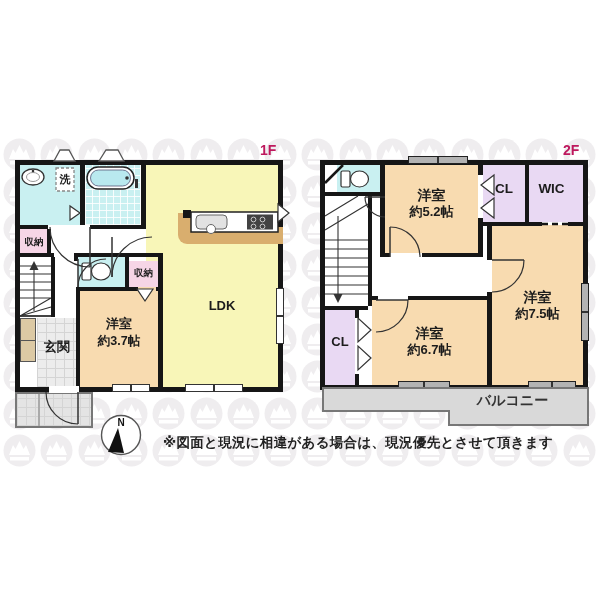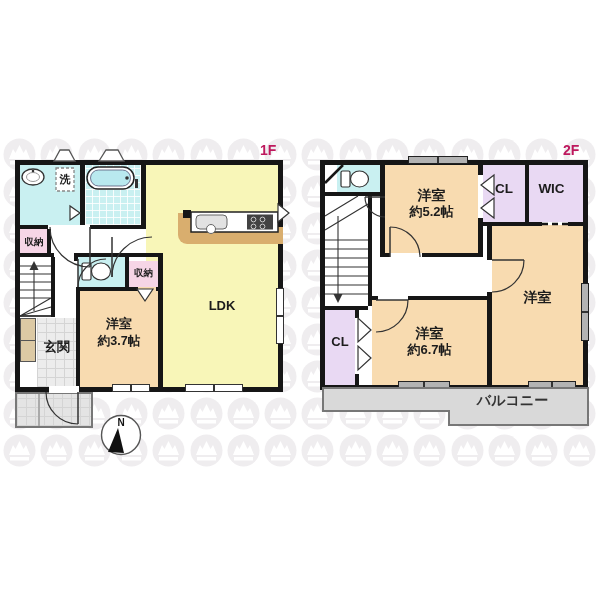--- a/index.html
+++ b/index.html
@@ -860,20 +860,21 @@
     </div>
 
   <div class="lbl" style="left:385px;top:186px;width:93px;">
     <div style="font-size:14px;">洋室</div>
     <div style="font-size:13px;">約5.2帖</div>
   </div>
   <div class="lbl" style="left:483px;top:180px;width:42px;font-size:13.5px;">CL</div>
   <div class="lbl" style="left:529px;top:180px;width:45px;font-size:13.5px;">WIC</div>
   <div class="lbl" style="left:492px;top:288px;width:91px;">
     <div style="font-size:14px;">洋室</div>
+    <div style="font-size:13px;">約7.5帖</div>
   </div>
   <div class="lbl" style="left:372px;top:324px;width:115px;">
     <div style="font-size:14px;">洋室</div>
     <div style="font-size:13px;">約6.7帖</div>
   </div>
   <div class="lbl" style="left:325px;top:334px;width:30px;font-size:13px;">CL</div>
   <div class="lbl" style="left:440px;top:391px;width:145px;font-size:14px;color:#333;">バルコニー</div>
 
   <svg class="overlay" width="600" height="600" viewBox="0 0 600 600">
 
@@ -967,14 +968,15 @@
     </g>
     <polygon points="338,303 333.5,294 342.5,294" fill="#333"></polygon>
   </svg>
 
   <svg class="abs" style="left:97px;top:410px;z-index:9;" width="48" height="48" viewBox="0 0 48 48">
     <circle cx="24" cy="25" r="19.5" fill="#fff" stroke="#555" stroke-width="1.4"></circle>
     <polygon points="21,18 11,42 27,43" fill="#111"></polygon>
     <text x="24" y="16" font-size="10" font-weight="bold" fill="#111" text-anchor="middle">N</text>
   </svg>
 
+  <div class="disclaimer">※図面と現況に相違がある場合は、現況優先とさせて頂きます</div>
 
 </div>
 
 </body></html>

